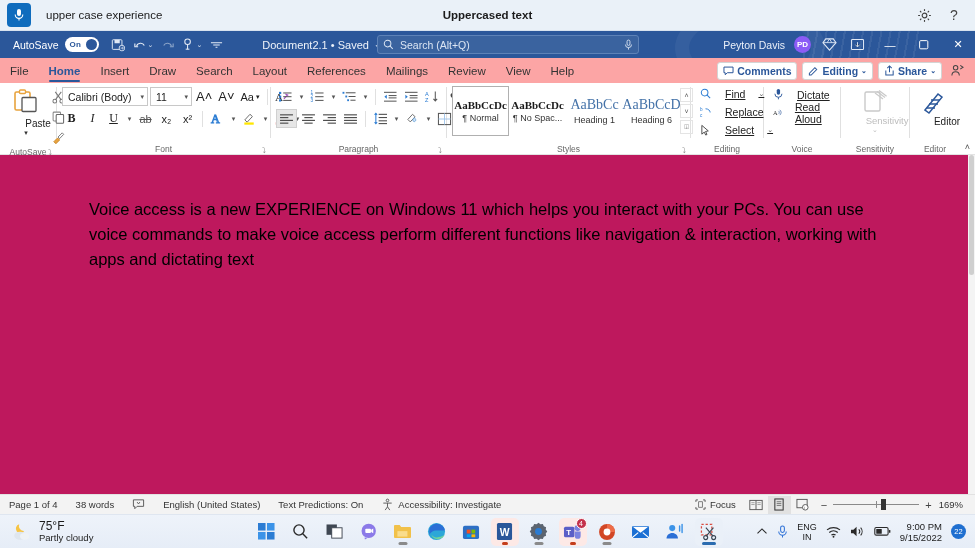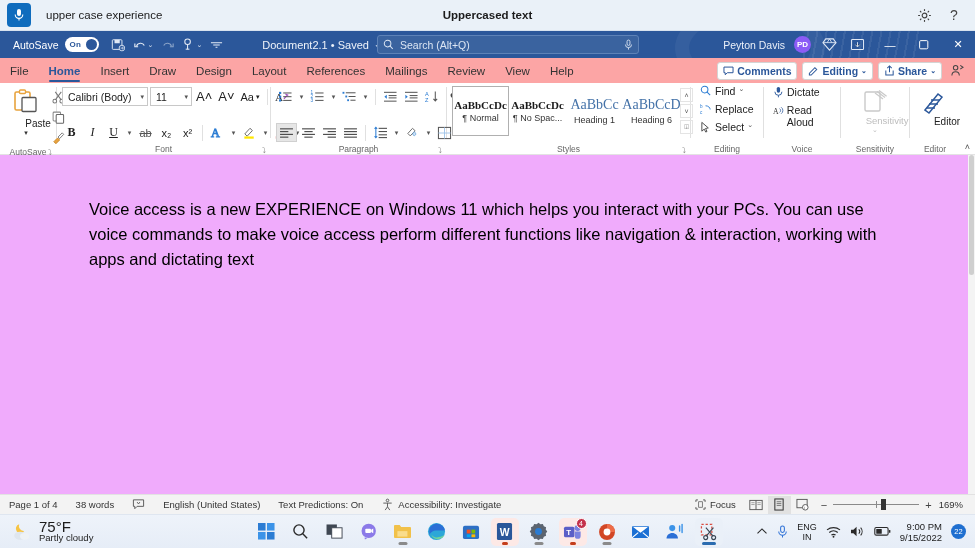--- a/index.html
+++ b/index.html
@@ -120,23 +120,23 @@
     height: 13px; font-size: 8.5px; color: #666; text-align: center;
     display: flex; align-items: center; justify-content: center; position: relative;
   }
   .group-sep { width: 1px; background: #e0e0e0; margin: 4px 0 16px 0; }
   .dialog-launcher { position: absolute; right: 4px; bottom: 0px; font-size: 8px; color: #888; }
 
   .bigbtn { display: flex; flex-direction: column; align-items: center; width: 44px; padding-top: 2px; }
   .bigbtn .lbl { font-size: 10px; color: #222; margin-top: 1px; padding-left: 24px; }
 
   .col-small { display: flex; flex-direction: column; gap: 1px; margin-left: 1px; }
-  .smallbtn { display: flex; gap: 3px; height: 17px; padding: 0 3px; font-size: 10.5px; color: #222; }
-
-  .font-rows { display: flex; flex-direction: column; gap: 17px; }
+  .smallbtn { display: flex; align-items: center; gap: 13px; height: 17px; padding: 0 3px; font-size: 10.5px; color: #222; text-decoration: underline; }
+
+  .font-rows { display: flex; flex-direction: column; gap: 3px; }
   .row { display: flex; align-items: center; gap: 2px; }
   .combo {
     height: 19px; border: 1px solid #c8c8c8; background: #fff;
     display: flex; align-items: center; justify-content: space-between;
     padding: 0 3px 0 5px; font-size: 10.5px; color: #222;
   }
   .icobtn {
     min-width: 19px; height: 19px; display: flex; align-items: center; justify-content: center;
     font-size: 11px; color: #222; padding: 0 2px;
   }
@@ -153,21 +153,21 @@
   .style-card .prev.h { font-weight: normal; font-size: 14px; color: #4472a8; }
   .style-card .nm { font-size: 9px; color: #333; white-space: nowrap; }
   .gallery-nav { display: flex; flex-direction: column; justify-content: space-between; width: 13px; padding: 2px 0; }
   .gnav { height: 14px; display: flex; align-items: center; justify-content: center; font-size: 7px; color: #555; border: 1px solid #e4e4e4;}
 
   .ribbon-collapse { position: absolute; right: 5px; bottom: 2px; font-size: 9px; color: #555; }
 
   
   .doc-area {
     position: absolute; left: 0; top: 155px; width: 975px; height: 339px;
-    background: #f0abfc; overflow: hidden;
+    background: #be185d; overflow: hidden;
   }
   .doc-text {
     position: absolute; left: 89px; top: 42px; width: 800px;
     font-family: "Liberation Sans", sans-serif;
     font-size: 16.5px; line-height: 25px; color: #000;
   }
   .scrollbar {
     position: absolute; right: 0; top: 0; width: 7px; height: 339px; background: #f4f4f4;
   }
   .scrollbar .thumb { position: absolute; top: 0; left: 1px; width: 5px; height: 120px; background: #cfcfcf; border-radius: 3px;}
@@ -189,21 +189,21 @@
 
   
   .taskbar {
     position: absolute; left: 0; top: 514px; width: 975px; height: 34px;
     background: linear-gradient(180deg,#eef3fa 0%, #e6edf7 100%);
     display: flex; align-items: center;
     border-top: 1px solid #dfe6f0;
   }
   .weather { display: flex; align-items: center; gap: 7px; padding-left: 10px; }
   .weather .wx { display: flex; flex-direction: column; line-height: 11px; }
-  .weather .t { font-size: 15px; color: #1b1b1b; }
+  .weather .t { font-size: 12px; color: #1b1b1b; }
   .weather .c { font-size: 9.5px; color: #1b1b1b; }
   .tb-center { position: absolute; left: 50%; transform: translateX(-50%); display: flex; align-items: center; gap: 6px; }
   .tb-app { width: 28px; height: 28px; border-radius: 5px; display: flex; align-items: center; justify-content: center; position: relative; }
   .tb-app.active { background: #fde9e6; }
   .tb-app.focused { background: #eaf0f8; }
   .ind { position: absolute; bottom: 1px; left: 50%; transform: translateX(-50%); width: 9px; height: 2.5px; border-radius: 2px; background: #8a8a8a; }
   .ind.red { background: #c43e1c; width: 6px; }
   .ind.blue { background: #2b6cb0; width: 14px; }
   .badge {
     position: absolute; top: 0px; right: 0px; min-width: 11px; height: 11px;
@@ -344,21 +344,21 @@
       </div>
       <div class="wc">✕</div>
     </div>
   </div>
 
   <div class="ribbon-tabs">
     <div class="tab">File</div>
     <div class="tab active">Home</div>
     <div class="tab">Insert</div>
     <div class="tab">Draw</div>
-    <div class="tab">Design</div>
+    <div class="tab">Search</div>
     <div class="tab">Layout</div>
     <div class="tab">References</div>
     <div class="tab">Mailings</div>
     <div class="tab">Review</div>
     <div class="tab">View</div>
     <div class="tab">Help</div>
 
     <div class="tabs-right">
       <div class="pillbtn">
         <svg width="11" height="10" viewBox="0 0 12 11">

